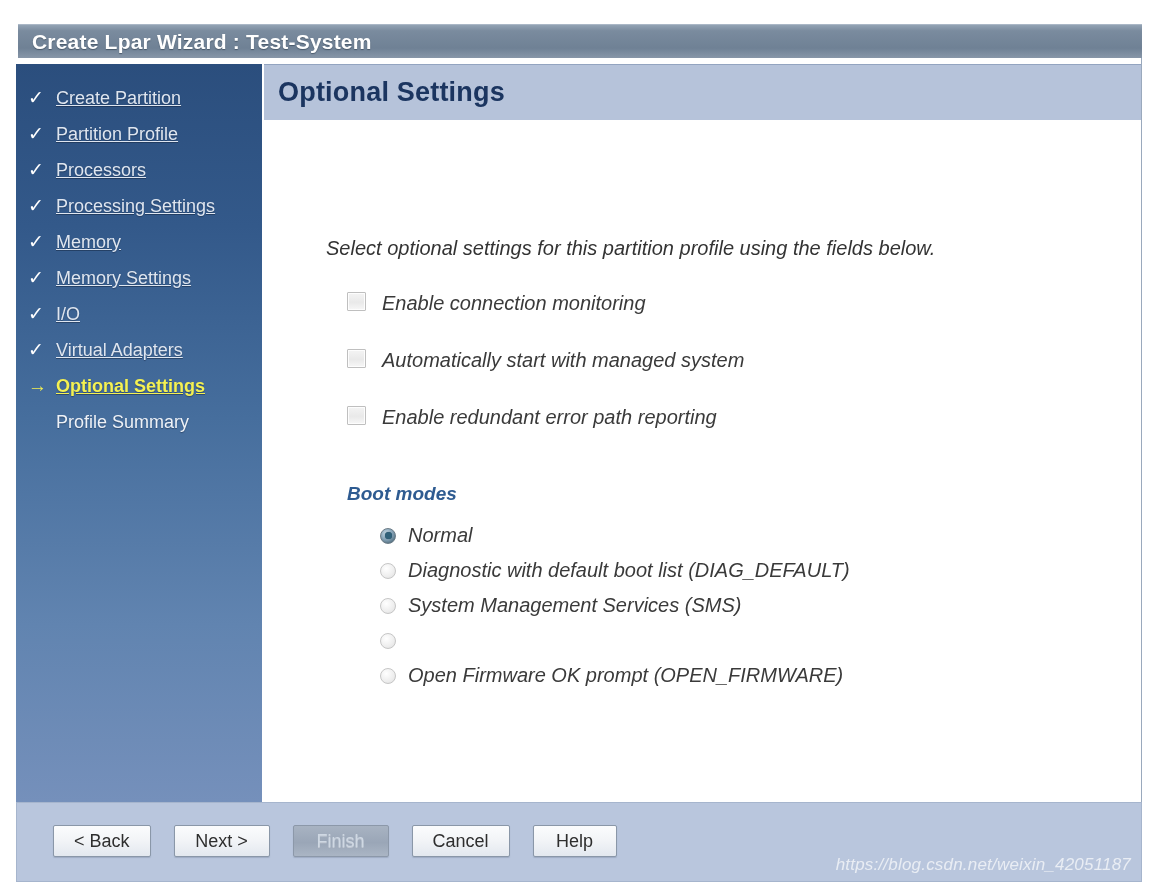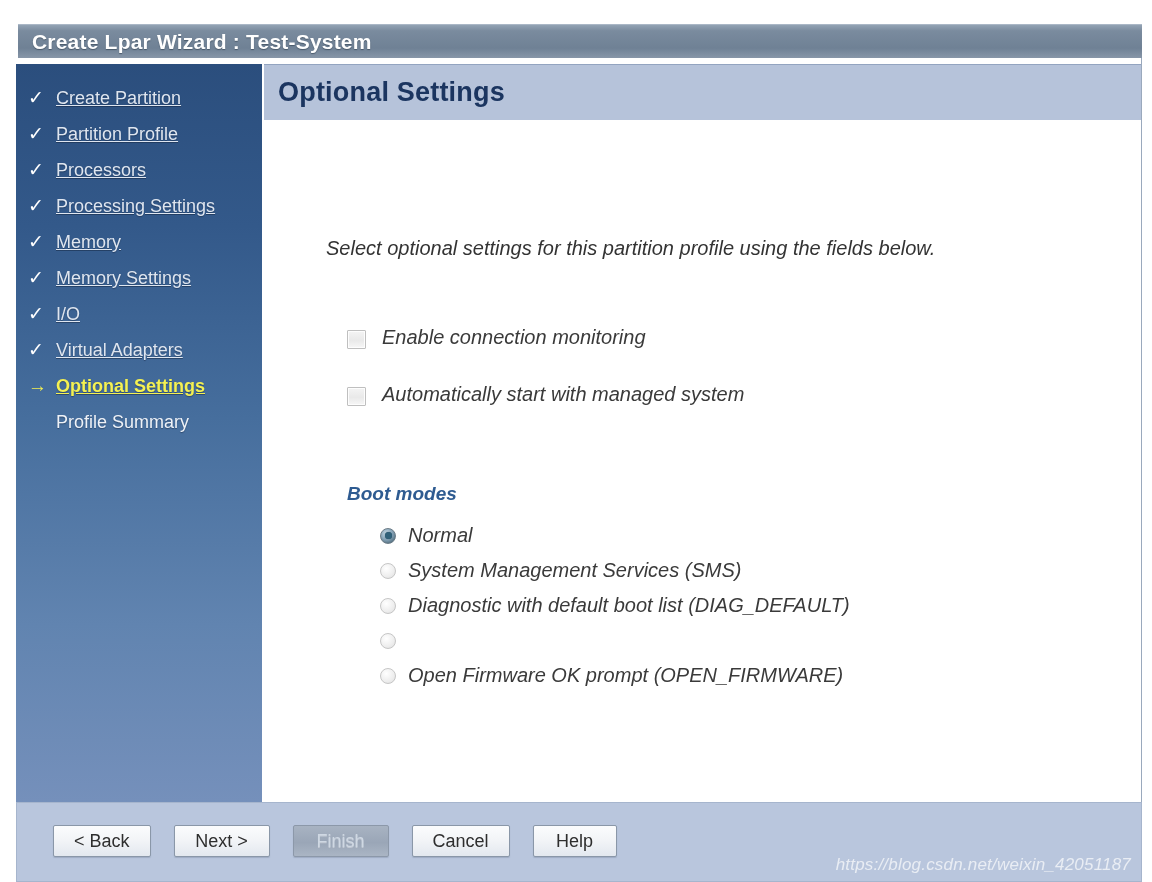--- a/index.html
+++ b/index.html
@@ -178,21 +178,21 @@
   }
 
   
   .checkbox-list {
     position: absolute;
     left: 83px;
     top: 172px;
   }
   .checkbox-row {
     display: flex;
-    align-items: flex-end;
+    align-items: flex-start;
     height: 57px;
   }
   .cbox {
     width: 19px;
     height: 19px;
     flex: 0 0 19px;
     border: 1px solid #bfbfbf;
     background: linear-gradient(180deg, #f4f4f4 0%, #e9e9e9 55%, #f7f7f7 100%);
     box-shadow: inset 0 0 0 1px #fdfdfd;
     box-sizing: border-box;
@@ -375,36 +375,40 @@
 
           <div class="checkbox-list" id="checkbox-list">
               <div class="checkbox-row">
                 <span class="cbox"></span>
                 <span class="cb-label">Enable connection monitoring</span>
               </div>
               <div class="checkbox-row">
                 <span class="cbox"></span>
                 <span class="cb-label">Automatically start with managed system</span>
               </div>
+              <div class="checkbox-row">
+                <span class="cbox"></span>
+                <span class="cb-label">Enable redundant error path reporting</span>
+              </div>
             </div>
 
           <div class="boot-heading">Boot modes</div>
 
           <div class="radio-list" id="radio-list">
               <div class="radio-row">
                 <span class="radio selected"></span>
                 <span class="radio-label">Normal</span>
               </div>
               <div class="radio-row">
                 <span class="radio"></span>
-                <span class="radio-label">System Management Services (SMS)</span>
+                <span class="radio-label">Diagnostic with default boot list (DIAG_DEFAULT)</span>
               </div>
               <div class="radio-row">
                 <span class="radio"></span>
-                <span class="radio-label">Diagnostic with default boot list (DIAG_DEFAULT)</span>
+                <span class="radio-label">System Management Services (SMS)</span>
               </div>
               <div class="radio-row">
                 <span class="radio"></span>
               </div>
               <div class="radio-row">
                 <span class="radio"></span>
                 <span class="radio-label">Open Firmware OK prompt (OPEN_FIRMWARE)</span>
               </div>
             </div>
         </div>

